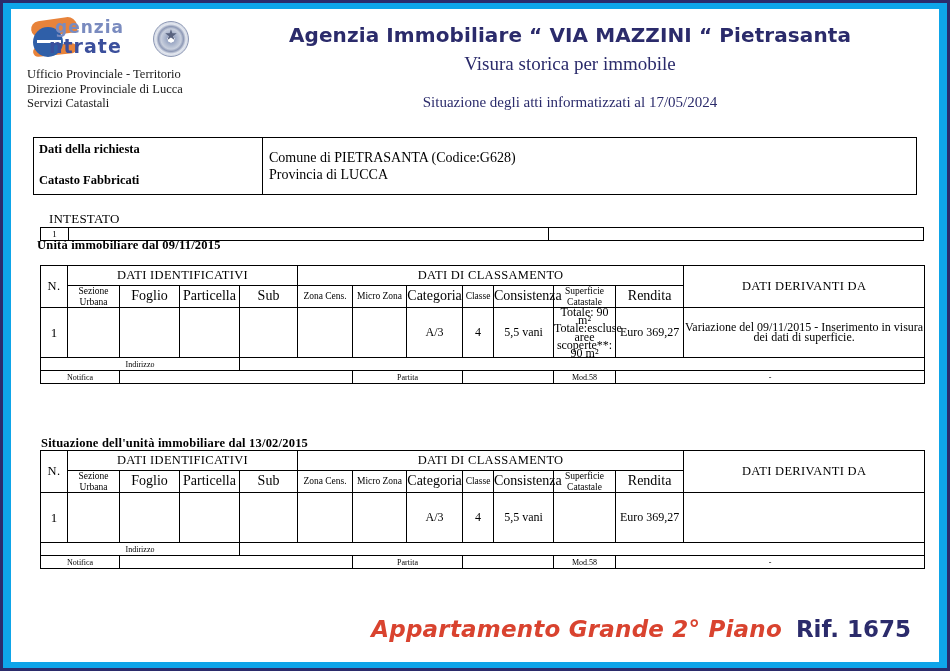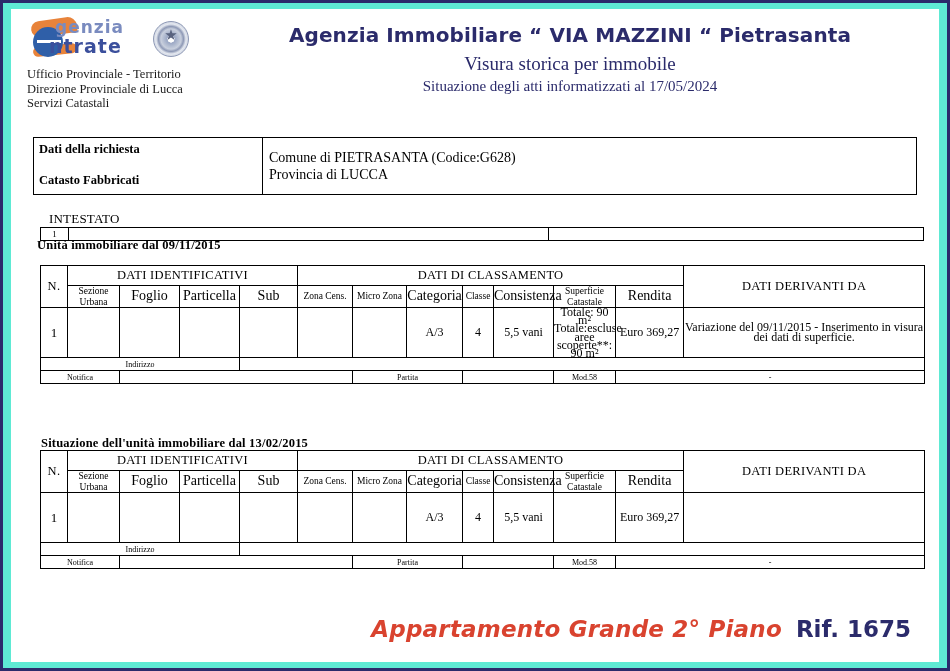--- a/index.html
+++ b/index.html
@@ -13,21 +13,21 @@
     font-family: "Liberation Serif", serif;
     color: #000;
     overflow: hidden;
   }
   .page {
     position: relative;
     width: 950px;
     height: 671px;
     box-sizing: border-box;
     border: 3px solid #2b2b6b;
-    background: #5eead4;
+    background: #0ea5e9;
   }
   .inner {
     position: absolute;
     left: 8px; top: 6px; right: 8px; bottom: 6px;
     background: #fff;
   }
 
   
   .header {
     position: relative;
@@ -145,21 +145,21 @@
   .t2 {
     font-family: "Liberation Serif", serif;
     font-size: 19px;
     color: #2b2b6b;
     margin-top: 6px;
   }
   .t3 {
     font-family: "Liberation Serif", serif;
     font-size: 15px;
     color: #2b2b6b;
-    margin-top: 3px;
+    margin-top: 19px;
   }
 
   
   .req-box {
     position: absolute;
     left: 22px;
     top: 128px;
     width: 884px;
     height: 58px;
     border: 1px solid #000;

